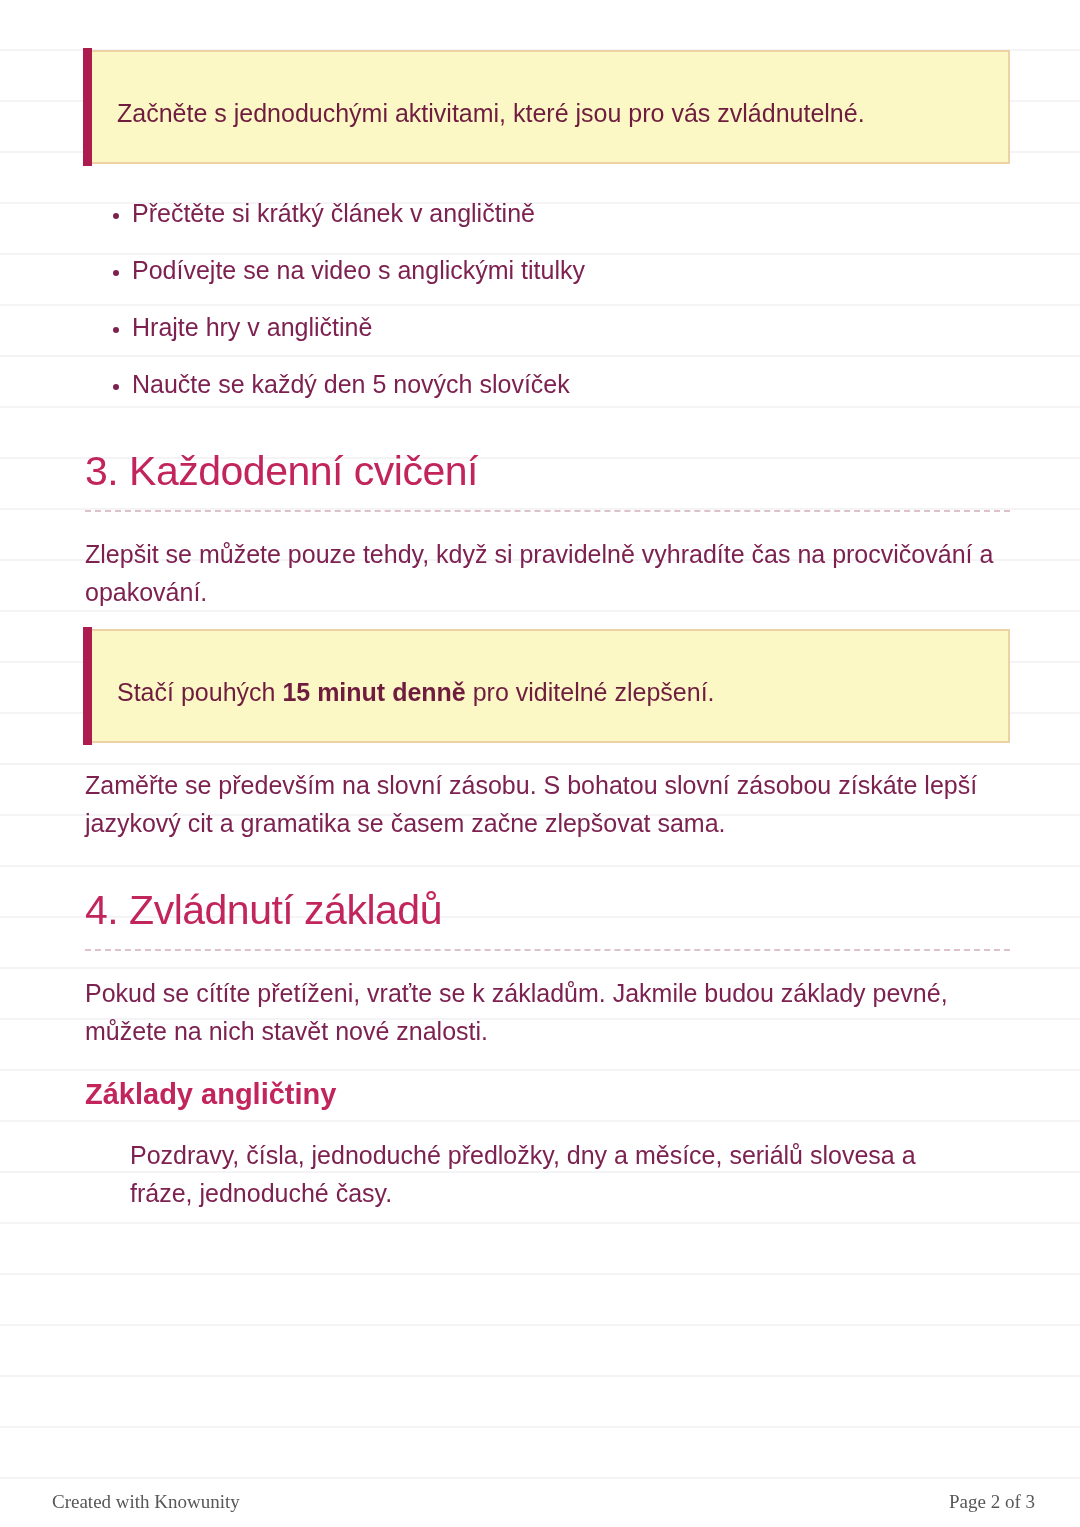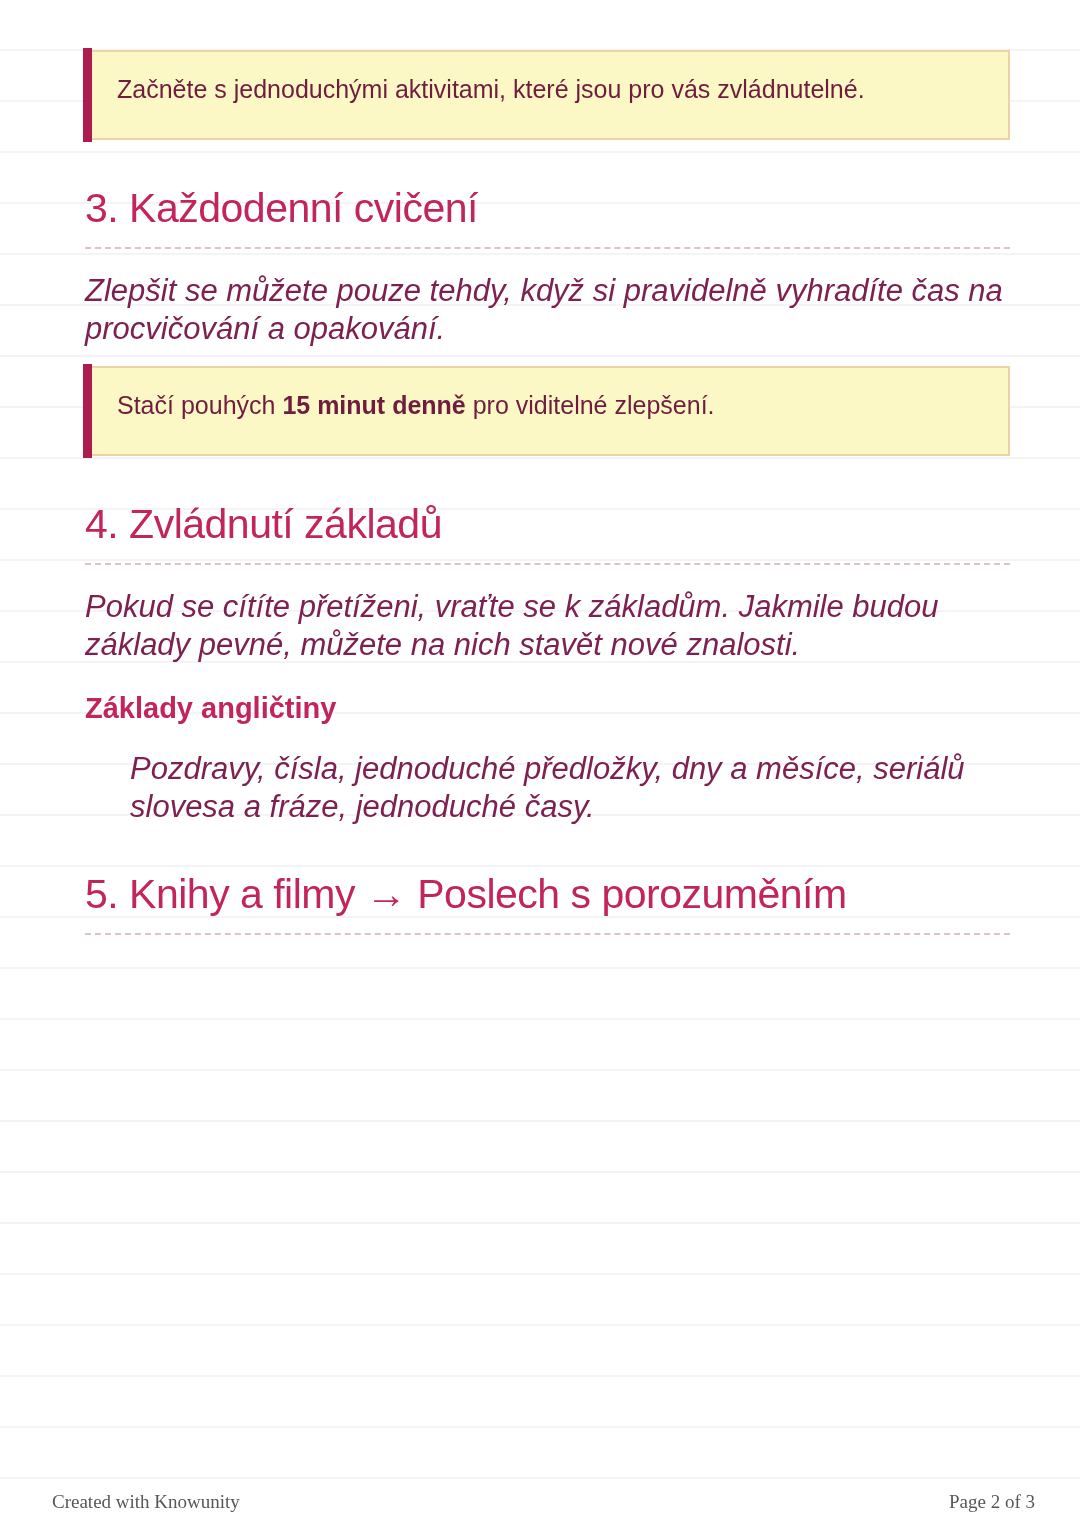--- a/index.html
+++ b/index.html
@@ -26,21 +26,21 @@
   .content {
     padding: 0 70px 0 85px;
   }
   
   .callout {
     position: relative;
     background: #fbf8c5;
     border: 2px solid #ecd2a4;
     border-left: none;
     margin-left: 6px;
-    padding: 18px 28px 30px 26px;
+    padding: 42px 28px 30px 26px;
     font-size: 25px;
     line-height: 38px;
     color: #701c3f;
   }
   .callout::before {
     content: "";
     position: absolute;
     left: -8px;
     top: -4px;
     bottom: -4px;
@@ -70,25 +70,24 @@
     line-height: 48px;
     font-weight: 400;
     letter-spacing: -0.5px;
     color: #c2255c;
     padding-bottom: 15px;
     border-bottom: 2px dashed #dcc3ca;
   }
   
   p.body-text {
     margin-top: 23px;
-    font-size: 31px;
+    font-size: 25px;
     line-height: 38px;
     color: #7d2150;
     max-width: 925px;
-    font-style: italic;
   }
   p.indented {
     margin-left: 45px;
     margin-top: 26px;
     max-width: 840px;
   }
   .subheading {
     margin-top: 28px;
     font-size: 29px;
     line-height: 32px;
@@ -112,39 +111,45 @@
 </head>
 <body>
 
 <div class="page">
   <div class="content">
 
     <div class="callout callout-1">
       <span>Začněte s jednoduchými aktivitami, které jsou pro vás zvládnutelné.</span>
     </div>
 
+    <ul class="bullets">
+      <li>Přečtěte si krátký článek v angličtině</li>
+      <li>Podívejte se na video s anglickými titulky</li>
+      <li>Hrajte hry v angličtině</li>
+      <li>Naučte se každý den 5 nových slovíček</li>
+    </ul>
 
     <h2 class="section-heading">3. Každodenní cvičení</h2>
 
     <p class="body-text">Zlepšit se můžete pouze tehdy, když si pravidelně vyhradíte čas na procvičování a opakování.</p>
 
     <div class="callout callout-2">
       <span>Stačí pouhých </span><b>15 minut denně</b><span> pro viditelné zlepšení.</span>
     </div>
 
+    <p class="body-text">Zaměřte se především na slovní zásobu. S bohatou slovní zásobou získáte lepší jazykový cit a gramatika se časem začne zlepšovat sama.</p>
 
     <h2 class="section-heading">4. Zvládnutí základů</h2>
 
     <p class="body-text">Pokud se cítíte přetíženi, vraťte se k základům. Jakmile budou základy pevné, můžete na nich stavět nové znalosti.</p>
 
     <div class="subheading">Základy angličtiny</div>
 
     <p class="body-text indented">Pozdravy, čísla, jednoduché předložky, dny a měsíce, seriálů slovesa a fráze, jednoduché časy.</p>
 
-    <h2 class="section-heading">5. Knihy a filmy → Poslech s porozuměním</h2>
 
 
   </div>
 
   <div class="footer">
     <span>Created with Knowunity</span>
     <span>Page 2 of 3</span>
   </div>
 </div>
 

